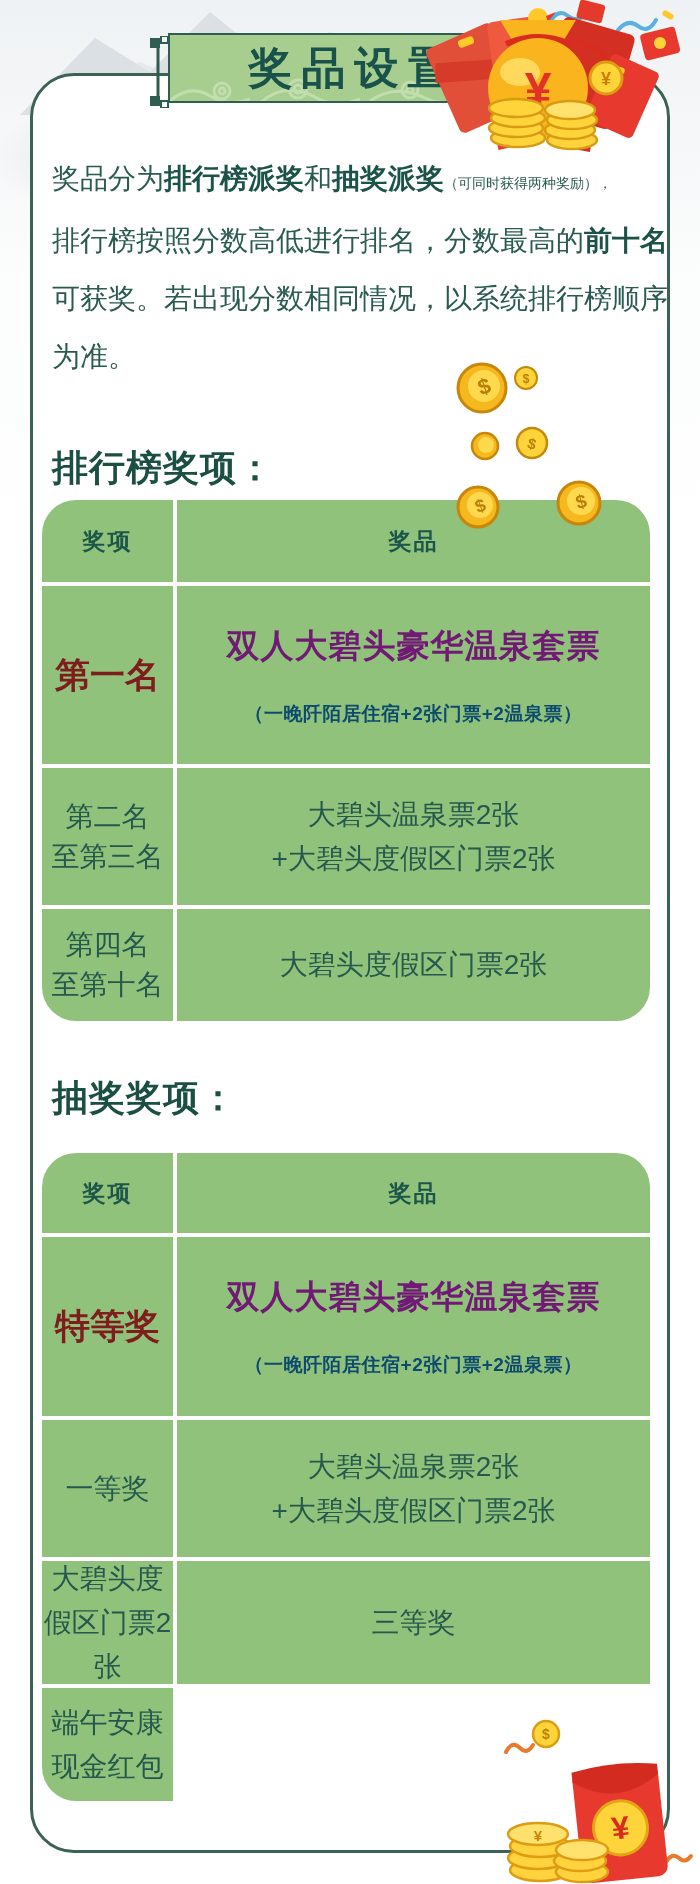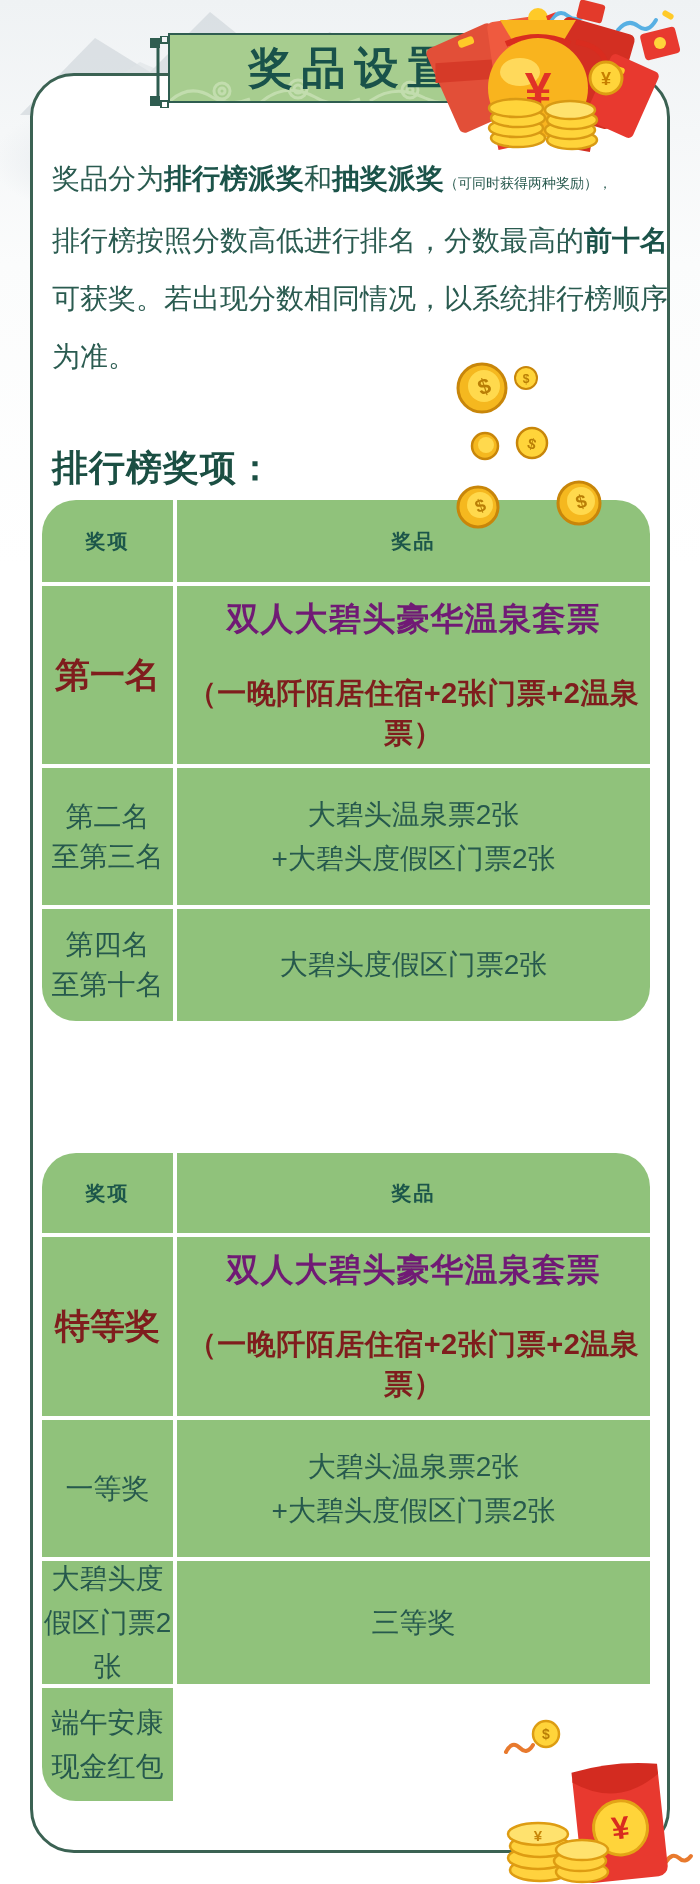--- a/index.html
+++ b/index.html
@@ -50,26 +50,26 @@
     position:absolute;left:42px;width:608px;z-index:1;
     display:grid;grid-template-columns:131px 473px;gap:4px;
     border-radius:34px;overflow:hidden;background:transparent;
   }
   .t1{top:500px;grid-template-rows:82px 178px 137px 112px;}
   .t2{top:1153px;grid-template-rows:80px 179px 137px 123px 113px;}
   .cell{
     background:#90c27b;display:flex;flex-direction:column;
     align-items:center;justify-content:center;text-align:center;
   }
-  .cell-head{font-size:20px;font-weight:800;color:#1c564a;letter-spacing:2px;}
+  .cell-head{font-size:23px;font-weight:800;color:#1c564a;letter-spacing:2px;}
   .rank{font-size:28px;color:#26594d;line-height:40px;}
   .rank-strong{font-size:35px;font-weight:900;color:#7f1d1d;}
   .prize{font-size:28px;color:#26594d;line-height:44px;}
   .prize-main{font-size:33px;font-weight:900;color:#701a75;letter-spacing:1px;}
-  .prize-sub{font-size:29px;font-weight:700;color:#7f1d1d;margin-top:32px;letter-spacing:0.5px;}
+  .prize-sub{font-size:19px;font-weight:700;color:#0c4a6e;margin-top:32px;letter-spacing:0.5px;}
   .coins-mid{position:absolute;left:440px;top:350px;z-index:5;}
   .art-bottom{position:absolute;left:490px;top:1700px;z-index:5;}
 </style>
 </head>
 <body>
 
 <div class="page">
 
   <svg class="mountains" width="560" height="115" viewBox="0 0 560 115">
     <polygon points="20,115 95,38 150,72 210,12 272,62 330,32 395,78 445,52 510,115" fill="#c9d0d5" opacity="0.55"></polygon>
@@ -225,20 +225,21 @@
 
     <div class="cell">
       <div class="rank">第四名</div>
       <div class="rank">至第十名</div>
     </div>
     <div class="cell">
       <div class="prize">大碧头度假区门票2张</div>
     </div>
   </div>
 
+  <div class="sec-heading h2">抽奖奖项：</div>
 
   <div class="ptable t2">
     <div class="cell cell-head">奖项</div>
     <div class="cell cell-head">奖品</div>
 
     <div class="cell">
       <div class="rank-strong">特等奖</div>
     </div>
     <div class="cell">
       <div class="prize-main">双人大碧头豪华温泉套票</div>

